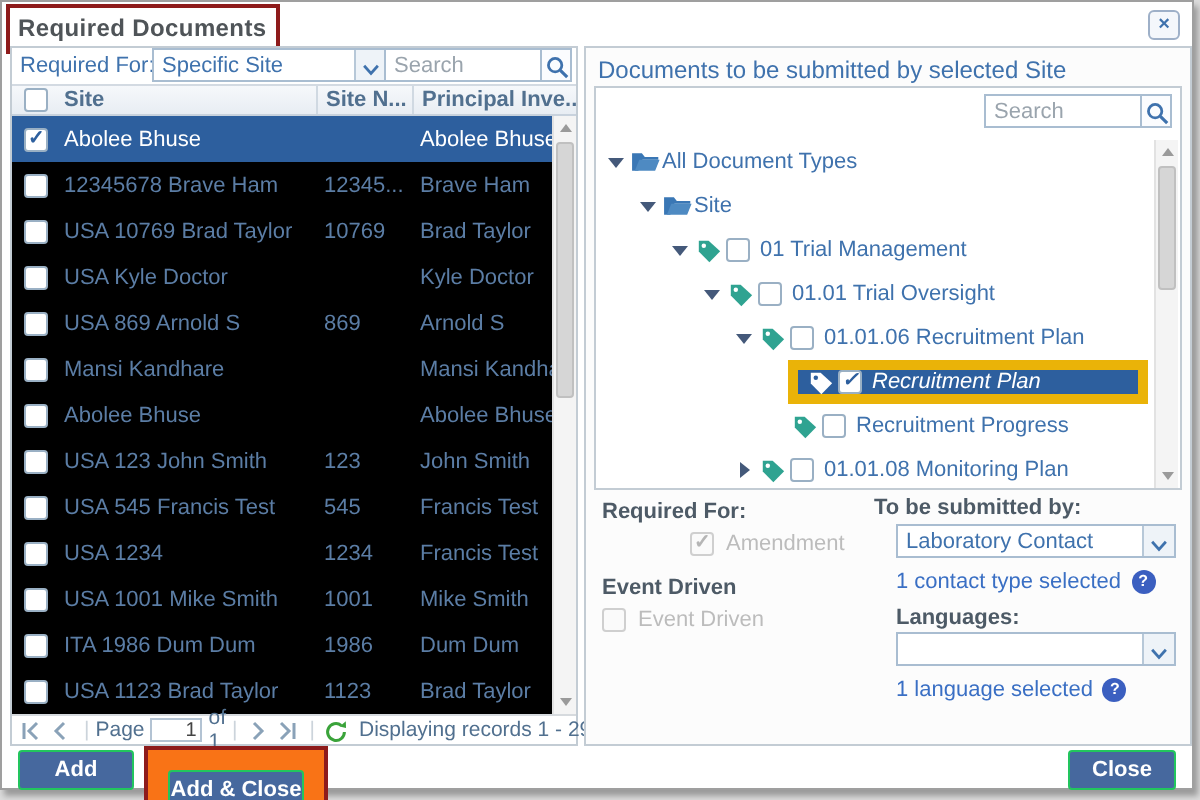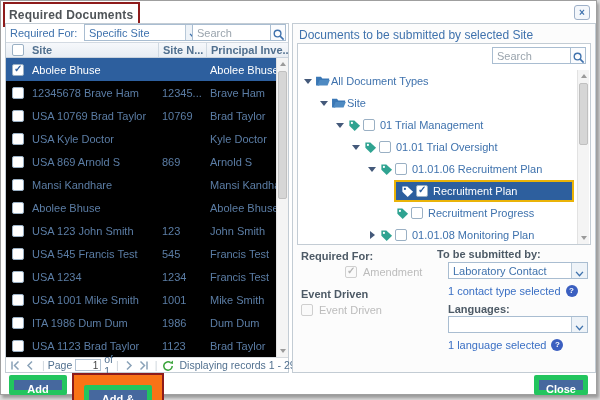--- a/index.html
+++ b/index.html
@@ -12,21 +12,21 @@
   .title-text { font-size:12px; font-weight:bold; color:#4f5458; letter-spacing:.2px; }
   .win-close { position:absolute; right:6px; top:4px; width:16px; height:15px; border:1px solid #9eb0c8; border-radius:3px; background:#f4f7fb; color:#3f72ad; font-size:10px; line-height:13px; text-align:center; font-weight:bold; cursor:pointer; }
 
   
   .left-panel { position:absolute; left:4px; top:22px; width:284px; height:350px; border:1px solid #c3ccd4; background:#fff; }
   .lp-toolbar { position:absolute; left:0; top:0; right:0; height:18px; }
   .lp-filter-label { position:absolute; left:4px; top:3px; font-size:11px; color:#3f72ad; }
   .combo { position:absolute; border:1px solid #a9bdd1; background:#fff; height:17px; font-size:11px; color:#3f72ad; }
   .combo .combo-val { position:absolute; left:4px; top:2px; right:18px; overflow:hidden; white-space:nowrap; }
   .combo .combo-btn { position:absolute; right:0; top:0; bottom:0; width:16px; background:#eef3f8; border-left:1px solid #b7c8d8; text-align:center; padding-top:4px; cursor:pointer; }
-  .lp-combo { left:70px; top:0; width:118px;margin-left:8px; }
+  .lp-combo { left:70px; top:0; width:118px; }
   .search-wrap { position:absolute; height:17px; }
   .search-input { position:absolute; left:0; top:0; height:17px; border:1px solid #a9bdd1; border-right:none; font-size:11px; color:#555; padding:0 4px; font-family:"Liberation Sans",sans-serif; width:100%; }
   .search-input::placeholder { color:#9aa4ad; }
   .search-btn { position:absolute; right:-16px; top:0; width:16px; height:17px; border:1px solid #a9bdd1; background:#fbfcfe; text-align:center; padding-top:2px; cursor:pointer; }
   .lp-search { left:186px; top:0; width:78px; }
 
   .grid-header { position:absolute; left:0; top:18px; right:0; height:16px; background:linear-gradient(#f6f8fb,#e8edf3); border-top:1px solid #d3dae2; border-bottom:1px solid #c8d2dd; display:flex; align-items:center; font-size:11px; font-weight:bold; color:#51708f; }
   .gh-c0 { width:24px; display:flex; justify-content:center; }
   .gh-c1 { width:128px; padding-left:2px; }
   .gh-c2 { width:48px; border-left:1px solid #d0d9e2; padding-left:4px; height:100%; display:flex; align-items:center; }
@@ -54,39 +54,39 @@
   .lp-scroll .vs-thumb { top:13px; height:128px; }
 
   .pager { position:absolute; left:0; right:0; bottom:0; height:15px; border-top:1px solid #d6dade; display:flex; align-items:center; font-size:10.5px; color:#51708f; padding-left:3px; background:#fff; }
   .pg-ico { width:13px; height:11px; margin:0 1px; cursor:pointer; flex:none; }
   .pg-sep { color:#ccd4db; margin:0 3px; }
   .pg-input { width:26px; height:12px; border:1px solid #b3c3d3; font-size:10px; text-align:right; color:#444; padding-right:2px; margin:0 3px; font-family:"Liberation Sans",sans-serif; }
   .pg-status { margin-left:4px; white-space:nowrap; }
 
   
   .footer { position:absolute; left:0; right:0; top:373px; height:22px; }
-  .btn { display:inline-block; background:#46689e; border:5px solid #22c55e; border-radius:2px; color:#fff; font-weight:bold; font-size:11px; text-align:center; line-height:18px; height:20px; cursor:pointer; }
+  .btn { display:inline-block; background:#46689e; border:1px solid #22c55e; border-radius:2px; color:#fff; font-weight:bold; font-size:11px; text-align:center; line-height:18px; height:20px; cursor:pointer; }
   .btn-add { position:absolute; left:8px; top:1px; width:58px; }
   .annot-box { position:absolute; left:71px; top:-1px; border:2px solid #8e1b1b; padding:10px; background:#f97316; }
   .btn-addclose { position:relative; width:68px; display:block; }
   .btn-close { position:absolute; right:8px; top:1px; width:54px; }
 
   
   .right-panel { position:absolute; left:291px; top:22px; width:304px; height:350px; border:1px solid #c3ccd4; background:#fcfcfc; }
   .rp-header { position:absolute; left:6px; top:4px; font-size:12px; color:#3f72ad; white-space:nowrap; }
   .tree-box { position:absolute; left:4px; top:19px; width:294px; height:202px; border:1px solid #c3ccd4; background:#fff; }
   .tb-search { left:194px; top:3px; width:78px; }
   .tree-body { position:absolute; left:2px; top:26px; right:14px; bottom:2px; overflow:hidden; }
   .tree-row { display:flex; align-items:center; height:22px; font-size:11px; color:#3f72ad; white-space:nowrap; }
   .tr-arrow { width:12px; display:flex; justify-content:center; flex:none; cursor:pointer; }
   .tri-open { width:0;height:0;border-left:4px solid transparent;border-right:4px solid transparent;border-top:5px solid #44597a; }
   .tri-closed { width:0;height:0;border-top:4px solid transparent;border-bottom:4px solid transparent;border-left:5px solid #44597a; }
   .tr-icon { width:17px; display:flex; justify-content:center; flex:none; }
   .tree-row .cb { margin-right:5px; }
-  .tree-sel { display:flex; align-items:center; flex:1; background:#2d5f9e; border:2px solid #eab308; color:#fff; height:22px; padding:0 6px 0 3px; margin-right:2px; }
+  .tree-sel { display:flex; align-items:center; flex:1; background:#2d5f9e; border:5px solid #eab308; color:#fff; height:22px; padding:0 6px 0 3px; margin-right:2px;font-style:italic; }
   .tree-sel .cb.checked::after { color:#2d5f9e; }
   .tree-scroll { top:26px; right:1px; height:174px; }
   .tree-scroll .vs-thumb { top:13px; height:62px; }
 
   .form-area { position:absolute; left:0; top:221px; right:0; bottom:0; background:#fcfcfc; font-size:11px; }
   .f-label { font-weight:bold; color:#4d5a66; position:absolute; }
   .f-dis-row { position:absolute; display:flex; align-items:center; gap:6px; color:#bcbcbc; }
   .f-link-row { position:absolute; display:flex; align-items:flex-start; gap:5px; color:#3a6fc4; cursor:pointer; }
   .help-ico { display:inline-block; width:12px; height:12px; border-radius:50%; background:#3b5fc0; color:#fff; font-size:8px; font-weight:bold; line-height:12px; text-align:center; }
   .f-combo1 { left:155px; top:17px; width:140px; }

